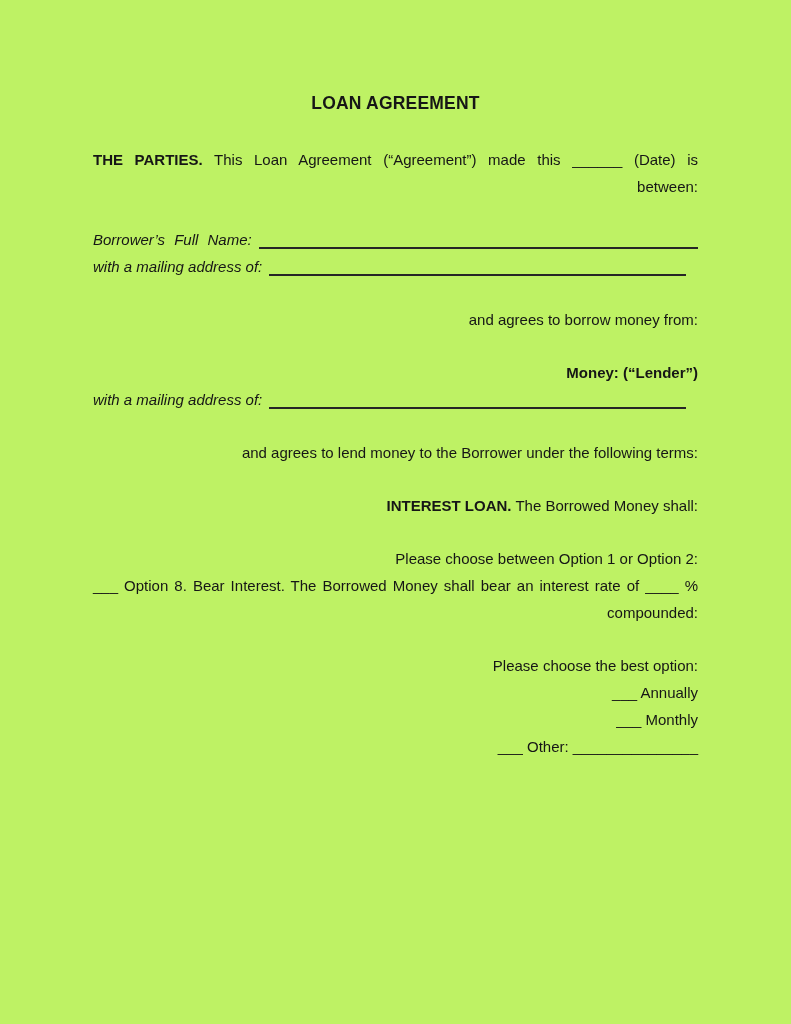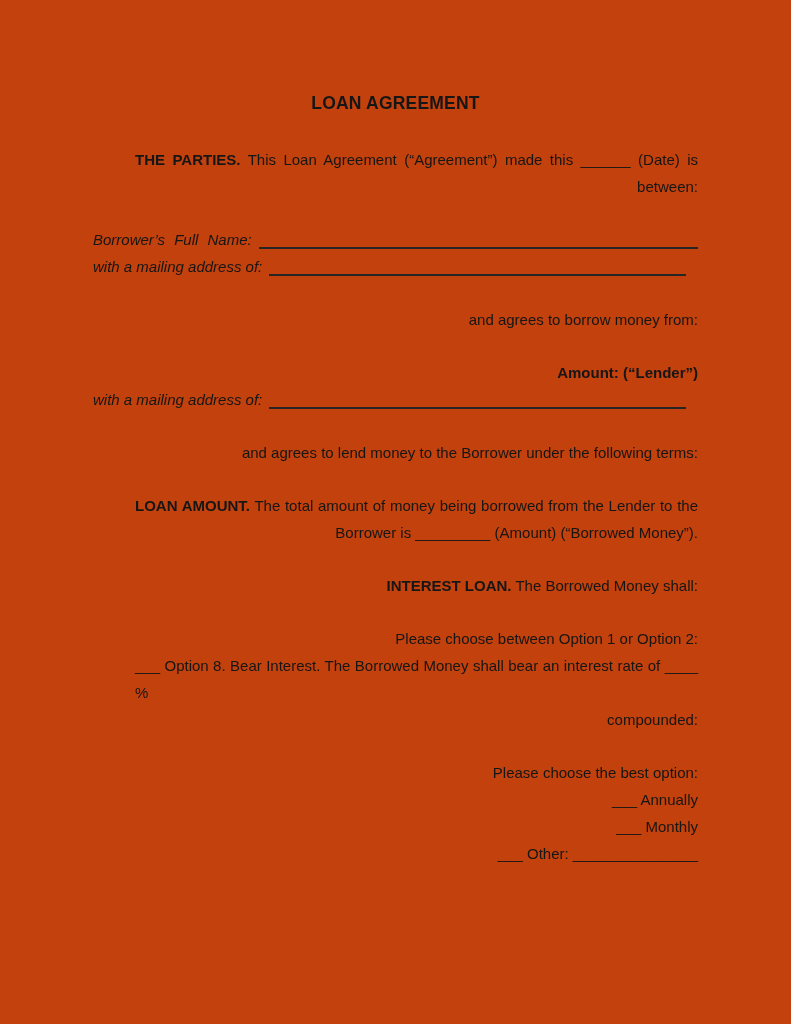--- a/index.html
+++ b/index.html
@@ -7,21 +7,21 @@
     padding: 0;
     background: #ffffff;
   }
   .page {
     position: relative;
     width: 791px;
     height: 1024px;
     box-sizing: border-box;
     margin: 0 auto;
     padding: 92px 93px 0 93px;
-    background: #c2410c;
+    background: #bef264;
     font-family: "Liberation Sans", sans-serif;
     font-size: 15px;
     line-height: 27px;
     color: #161616;
     overflow: hidden;
   }
   .title {
     margin: 0 0 32px 0;
     font-size: 17.5px;
     line-height: 22px;
@@ -32,21 +32,20 @@
   .para {
     margin: 0 0 26px 0;
   }
   .line {
     display: block;
     text-align: right;
   }
   .just {
     text-align: justify;
     text-align-last: justify;
-    margin-left: 42px;
   }
   b, .bold {
     font-weight: 700;
   }
   .wide {
     word-spacing: 5px;
   }
   .fill {
     display: flex;
     align-items: stretch;
@@ -99,38 +98,31 @@
       <span class="label">with a mailing address of:</span>
       <span class="blank short"></span>
     </span>
   </p>
 
   <p class="para">
     <span class="line">and agrees to borrow money from:</span>
   </p>
 
   <p class="para">
-    <b class="line">Amount: (“Lender”)</b>
+    <b class="line">Money: (“Lender”)</b>
     <span class="line fill">
       <span class="label">with a mailing address of:</span>
       <span class="blank short"></span>
     </span>
   </p>
 
   <p class="para">
     <span class="line">and agrees to lend money to the Borrower under the following terms:</span>
   </p>
 
-  <p class="para">
-    <span class="line just">
-      <b>LOAN AMOUNT.</b>
-      <span>The total amount of money being borrowed from the Lender to the</span>
-    </span>
-    <span class="line">Borrower is _________ (Amount) (“Borrowed Money”).</span>
-  </p>
 
   <p class="para">
     <span class="line">
       <b>INTEREST LOAN.</b>
       <span>The Borrowed Money shall:</span>
     </span>
   </p>
 
   <p class="para">
     <span class="line">Please choose between Option 1 or Option 2:</span>

